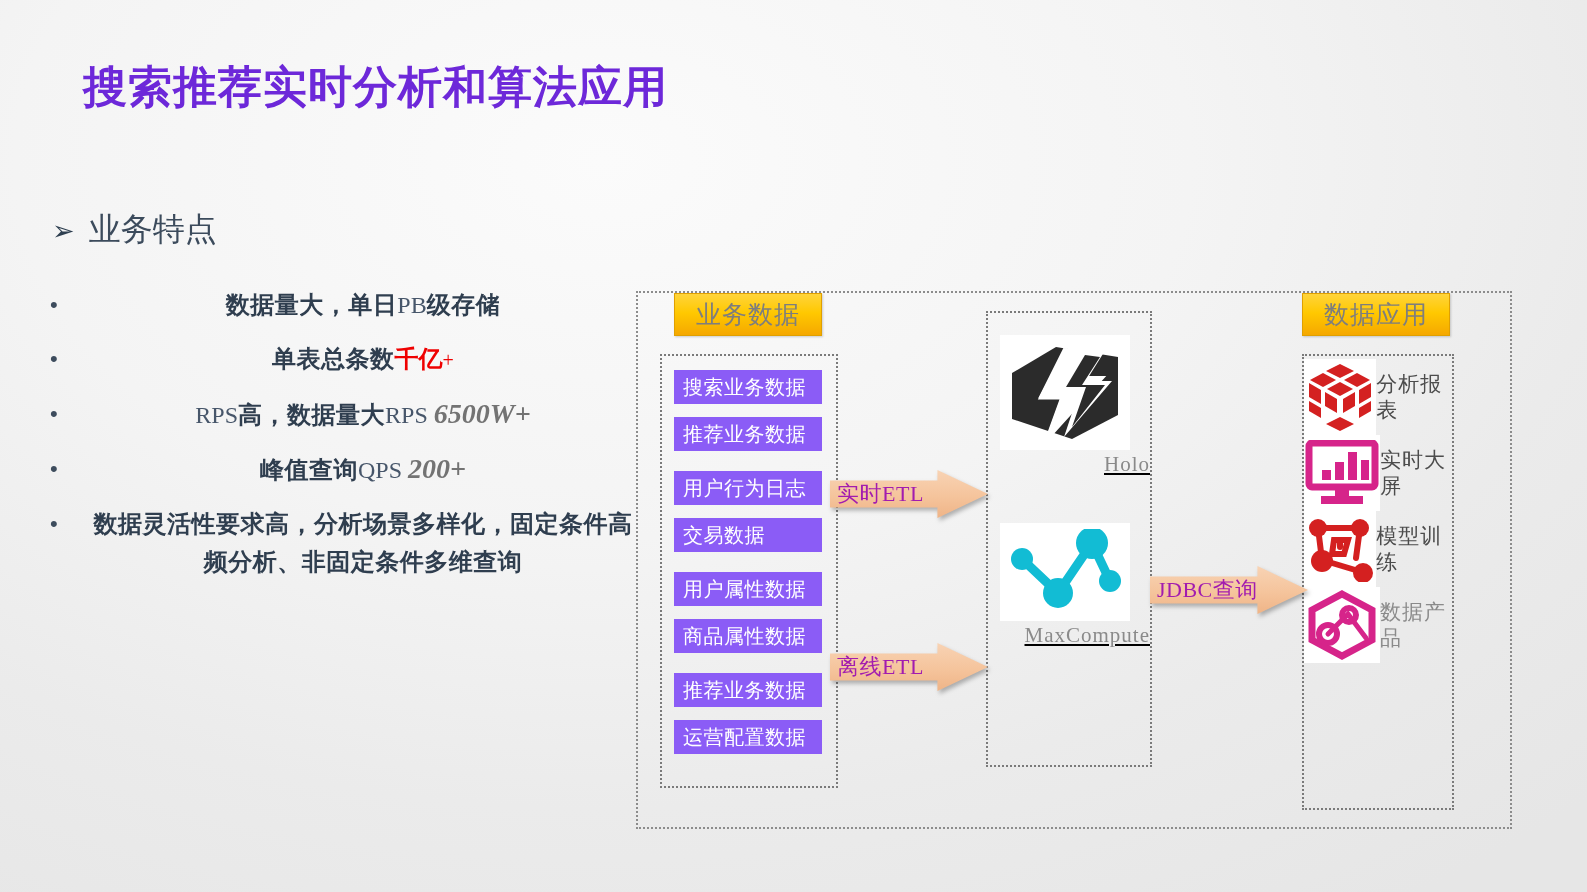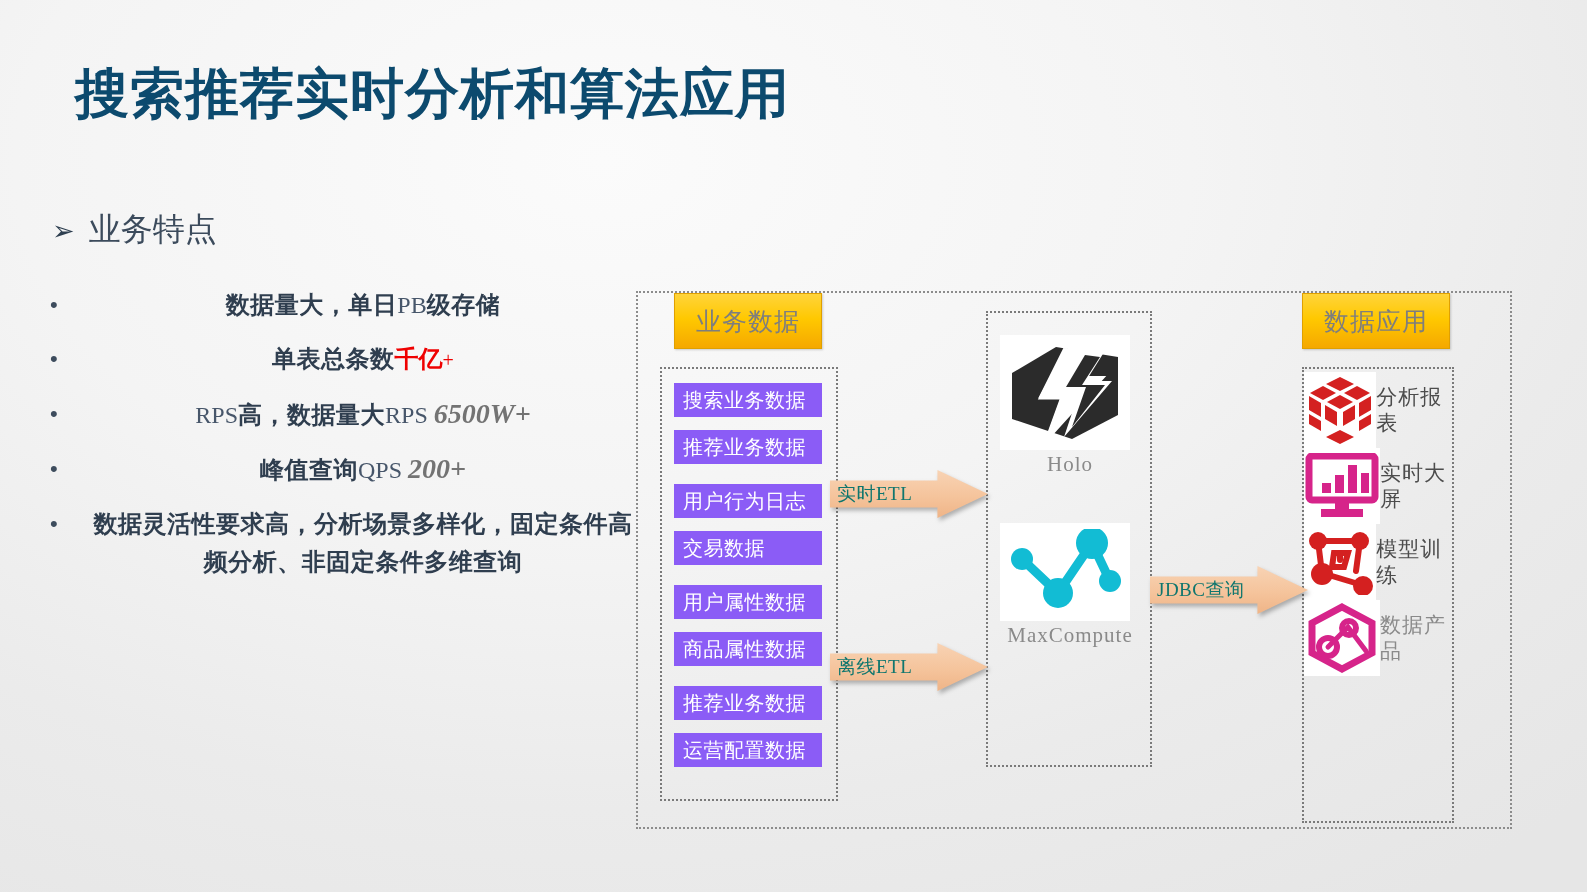--- a/index.html
+++ b/index.html
@@ -10,26 +10,26 @@
   }
   body {
     position: relative;
     background:
       radial-gradient(ellipse 1400px 900px at 38% 18%, #fbfbfb 0%, #f4f4f4 42%, #ebebeb 72%, #e6e6e6 100%);
   }
 
   
   .slide-title {
     position: absolute;
-    left: 75px; top: 58px;
+    left: 83px; top: 58px;
     font-family: "DejaVu Sans", "Liberation Sans", sans-serif;
-    font-size: 54px;
+    font-size: 44px;
     font-weight: 700;
     letter-spacing: 1px;
-    color: #0c4a6e;
+    color: #6d28d9;
     white-space: nowrap;
   }
 
   
   .subhead {
     position: absolute;
     left: 52px; top: 208px;
     display: flex;
     align-items: center;
     gap: 14px;
@@ -107,21 +107,21 @@
     width: 876px; height: 538px;
     border: 2px dotted #8c8c8c;
   }
 
   .col {
     position: absolute;
     top: 0;
   }
   .col-head {
     width: 148px;
-    height: 56px;
+    height: 43px;
     background: linear-gradient(to bottom, #ffd43b 0%, #ffc800 46%, #f5a800 100%);
     border: 1px solid #e0a000;
     display: flex;
     align-items: center;
     justify-content: center;
     font-family: "Liberation Serif", "DejaVu Serif", serif;
     font-size: 25px;
     color: #7e7e7e;
     letter-spacing: 1px;
     box-shadow: 1px 1px 2px rgba(0,0,0,.18);
@@ -157,21 +157,21 @@
 
   
   #col-dw { left: 348px; }
   #col-dw .col-head { margin-left: 0px; }
   #col-dw .col-body {
     margin-top: 18px;
     width: 166px;
     height: 456px;
     padding-top: 22px;
   }
-  .dw-item { text-align: center; padding-left: 12px; }
+  .dw-item { text-align: right; padding-left: 12px; text-decoration: underline; }
   .logo-tile {
     width: 130px; height: 115px;
     background: #ffffff;
     display: flex; align-items: center; justify-content: center;
   }
   .logo-tile.mc { height: 98px; }
   .logo-label {
     font-family: "Liberation Serif", "DejaVu Serif", serif;
     font-size: 21px;
     color: #8a8a8a;
@@ -221,22 +221,22 @@
   .arrow .shape {
     width: 100%; height: 100%;
     background: linear-gradient(to bottom, #f8d3b4 0%, #f5c49c 55%, #efb487 100%);
     clip-path: polygon(0% 22%, 68% 22%, 68% 0%, 100% 50%, 68% 100%, 68% 78%, 0% 78%);
   }
   .arrow .lbl {
     position: absolute;
     left: 7px; top: 50%;
     transform: translateY(-50%);
     font-family: "Liberation Serif", "DejaVu Serif", serif;
-    font-size: 19px;
-    color: #0f766e;
+    font-size: 22px;
+    color: #a21caf;
     white-space: nowrap;
     letter-spacing: .5px;
   }
   #arrow-rt { left: 192px; top: 177px; width: 158px; }
   #arrow-off { left: 192px; top: 350px; width: 158px; }
   #arrow-jdbc { left: 512px; top: 273px; width: 158px; }
 
   svg { display: block; }
 </style>
 </head>

